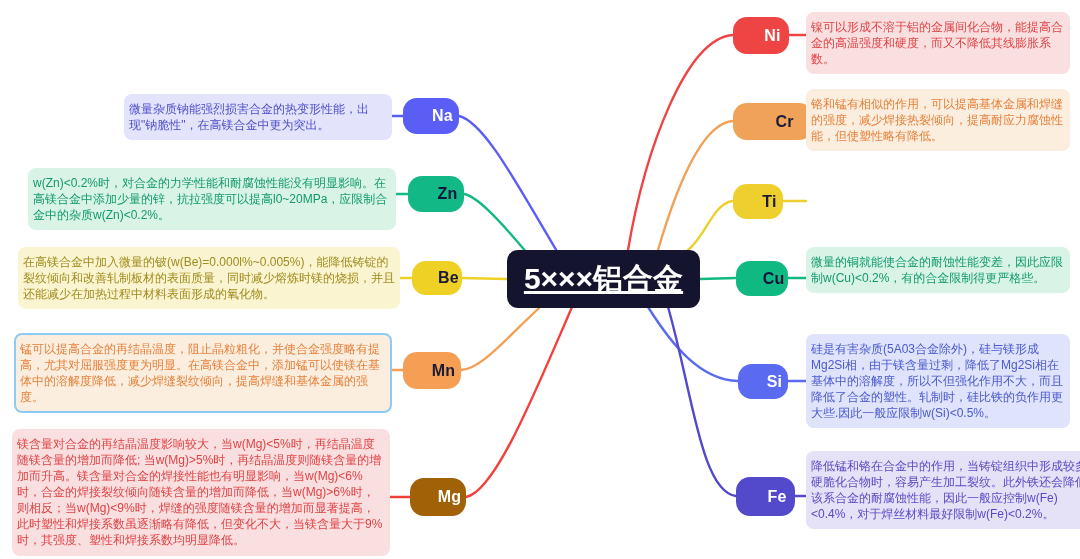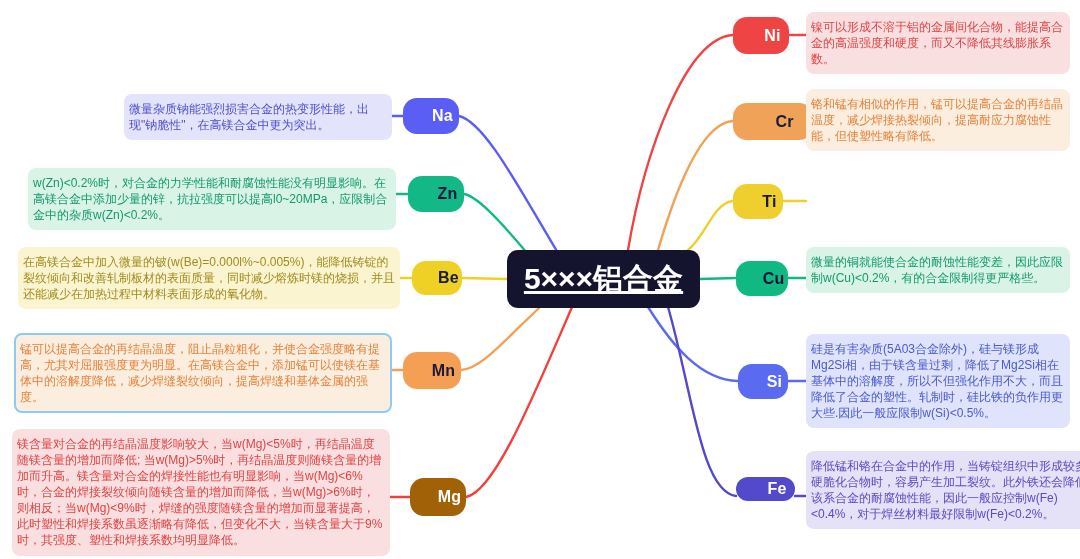--- a/index.html
+++ b/index.html
@@ -51,27 +51,27 @@
   <div class="node" style="left: 408px; top: 176px; width: 56px; height: 36px; background: rgb(18, 184, 134); color: rgb(19, 22, 58);">Zn</div>
   <div class="node" style="left: 412px; top: 261px; width: 50px; height: 34px; background: rgb(239, 209, 38); color: rgb(26, 27, 58); text-align: right;">Be</div>
   <div class="node" style="left: 403px; top: 352px; width: 58px; height: 37px; background: rgb(245, 159, 84); color: rgb(26, 27, 58);">Mn</div>
   <div class="node" style="left: 410px; top: 478px; width: 56px; height: 38px; background: #a16207; color: rgb(255, 255, 255);">Mg</div>
 
   <div class="node" style="left: 733px; top: 17px; width: 56px; height: 37px; background: rgb(239, 68, 68); color: rgb(255, 255, 255);">Ni</div>
   <div class="node" style="left: 733px; top: 103px; width: 80px; height: 37px; background: rgb(239, 162, 88); color: rgb(26, 27, 58);">Cr</div>
   <div class="node" style="left: 733px; top: 184px; width: 50px; height: 35px; background: rgb(239, 207, 45); color: rgb(26, 27, 58);">Ti</div>
   <div class="node" style="left: 736px; top: 261px; width: 52px; height: 35px; background: rgb(16, 185, 129); color: rgb(19, 22, 58);">Cu</div>
   <div class="node" style="left: 738px; top: 364px; width: 50px; height: 35px; background: rgb(90, 107, 242); color: rgb(255, 255, 255);">Si</div>
-  <div class="node" style="left: 736px; top: 477px; width: 59px; height: 24px; background: rgb(83, 73, 203); color: rgb(255, 255, 255);">Fe</div>
+  <div class="node" style="left: 736px; top: 477px; width: 59px; height: 39px; background: rgb(83, 73, 203); color: rgb(255, 255, 255);">Fe</div>
 
   <div class="note" style="right: 688px; top: 94px; width: 268px; background: rgb(227, 228, 252); color: rgb(77, 78, 201);">微量杂质钠能强烈损害合金的热变形性能，出现"钠脆性"，在高镁合金中更为突出。</div>
   <div class="note" style="right: 684px; top: 168px; width: 368px; background: rgb(217, 244, 231); color: rgb(17, 153, 109);">w(Zn)&lt;0.2%时，对合金的力学性能和耐腐蚀性能没有明显影响。在高镁合金中添加少量的锌，抗拉强度可以提高l0~20MPa，应限制合金中的杂质w(Zn)&lt;0.2%。</div>
   <div class="note" style="right: 680px; top: 247px; width: 382px; background: rgb(251, 244, 208); color: rgb(158, 140, 30);">在高镁合金中加入微量的铍(w(Be)=0.000l%~0.005%)，能降低铸锭的裂纹倾向和改善轧制板材的表面质量，同时减少熔炼时镁的烧损，并且还能减少在加热过程中材料表面形成的氧化物。</div>
   <div class="note highlight" style="right: 688px; top: 333px; width: 378px; background: rgb(252, 238, 223); color: rgb(229, 129, 59); border-color: rgb(141, 203, 242);">锰可以提高合金的再结晶温度，阻止晶粒粗化，并使合金强度略有提高，尤其对屈服强度更为明显。在高镁合金中，添加锰可以使镁在基体中的溶解度降低，减少焊缝裂纹倾向，提高焊缝和基体金属的强度。</div>
   <div class="note" style="right: 690px; top: 429px; width: 378px; background: rgb(250, 223, 225); color: rgb(223, 67, 67);">镁含量对合金的再结晶温度影响较大，当w(Mg)&lt;5%时，再结晶温度随镁含量的增加而降低; 当w(Mg)&gt;5%时，再结晶温度则随镁含量的增加而升高。镁含量对合金的焊接性能也有明显影响，当w(Mg)&lt;6%时，合金的焊接裂纹倾向随镁含量的增加而降低，当w(Mg)&gt;6%时，则相反；当w(Mg)&lt;9%时，焊缝的强度随镁含量的增加而显著提高，此时塑性和焊接系数虽逐渐略有降低，但变化不大，当镁含量大于9%时，其强度、塑性和焊接系数均明显降低。</div>
 
   <div class="note" style="left: 806px; top: 12px; width: 264px; background: rgb(250, 223, 225); color: rgb(223, 67, 67);">镍可以形成不溶于铝的金属间化合物，能提高合金的高温强度和硬度，而又不降低其线膨胀系数。</div>
-  <div class="note" style="left: 806px; top: 89px; width: 264px; background: rgb(252, 238, 223); color: rgb(229, 129, 59);">铬和锰有相似的作用，锰可以提高合金的再结晶温度，减少焊接热裂倾向，提高耐应力腐蚀性能，但使塑性略有降低。</div>
+  <div class="note" style="left: 806px; top: 89px; width: 264px; background: rgb(252, 238, 223); color: rgb(229, 129, 59);">铬和锰有相似的作用，可以提高基体金属和焊缝的强度，减少焊接热裂倾向，提高耐应力腐蚀性能，但使塑性略有降低。</div>
   <div class="note" style="left: 806px; top: 247px; width: 264px; background: rgb(217, 244, 231); color: rgb(17, 153, 109);">微量的铜就能使合金的耐蚀性能变差，因此应限制w(Cu)&lt;0.2%，有的合金限制得更严格些。</div>
   <div class="note" style="left: 806px; top: 334px; width: 264px; background: rgb(223, 227, 251); color: rgb(74, 90, 207);">硅是有害杂质(5A03合金除外)，硅与镁形成Mg2Si相，由于镁含量过剩，降低了Mg2Si相在基体中的溶解度，所以不但强化作用不大，而且降低了合金的塑性。轧制时，硅比铁的负作用更大些.因此一般应限制w(Si)&lt;0.5%。</div>
   <div class="note" style="left: 806px; top: 451px; width: 288px; background: rgb(229, 225, 247); color: rgb(90, 74, 197);">降低锰和铬在合金中的作用，当铸锭组织中形成较多硬脆化合物时，容易产生加工裂纹。此外铁还会降低该系合金的耐腐蚀性能，因此一般应控制w(Fe)&lt;0.4%，对于焊丝材料最好限制w(Fe)&lt;0.2%。</div>
 
 </div>
 
 </body></html>

